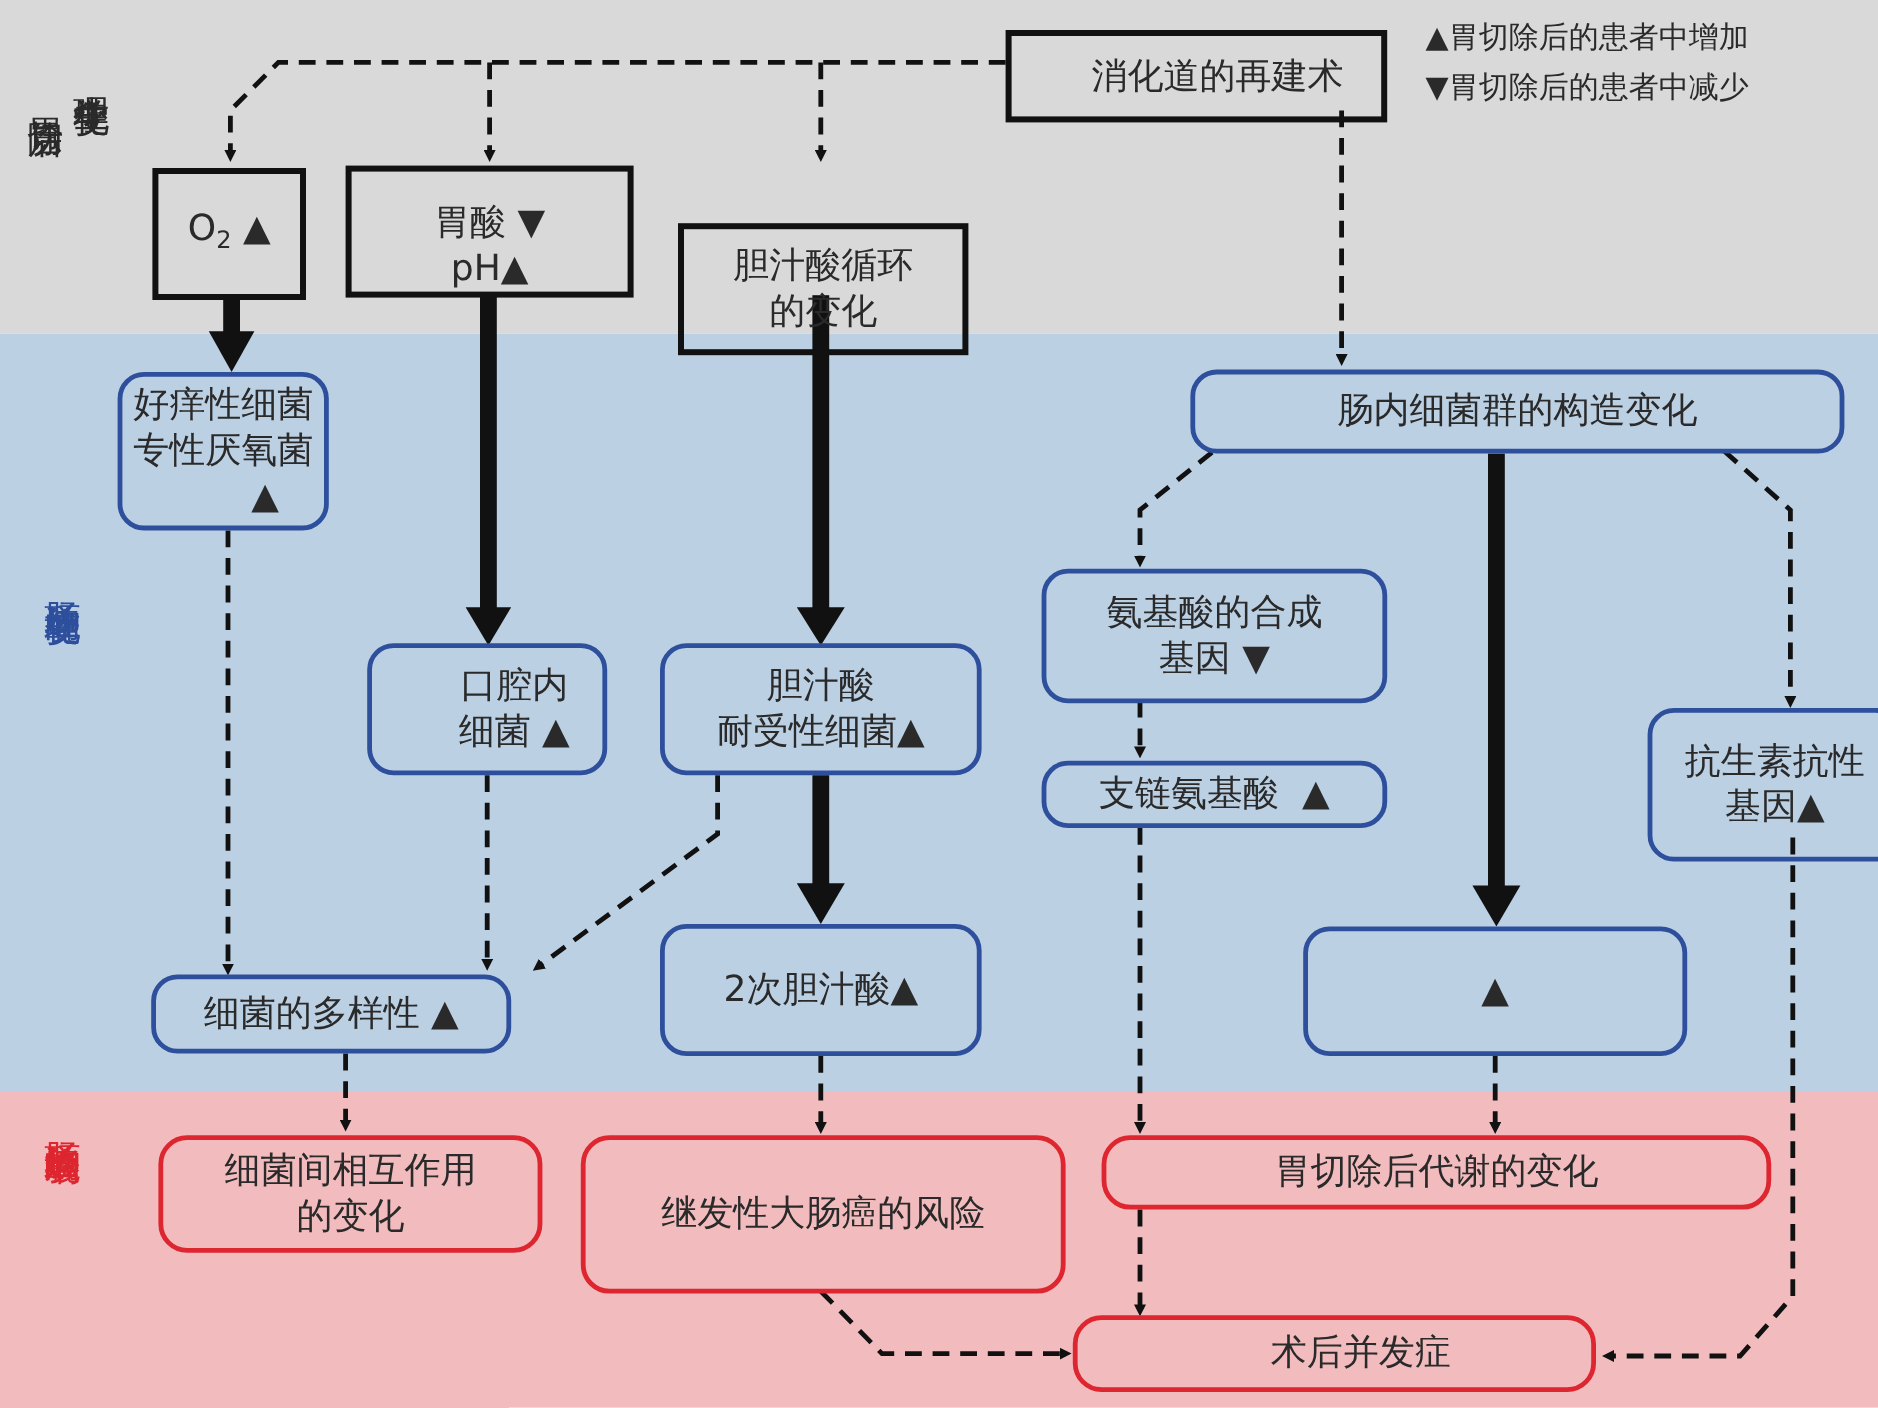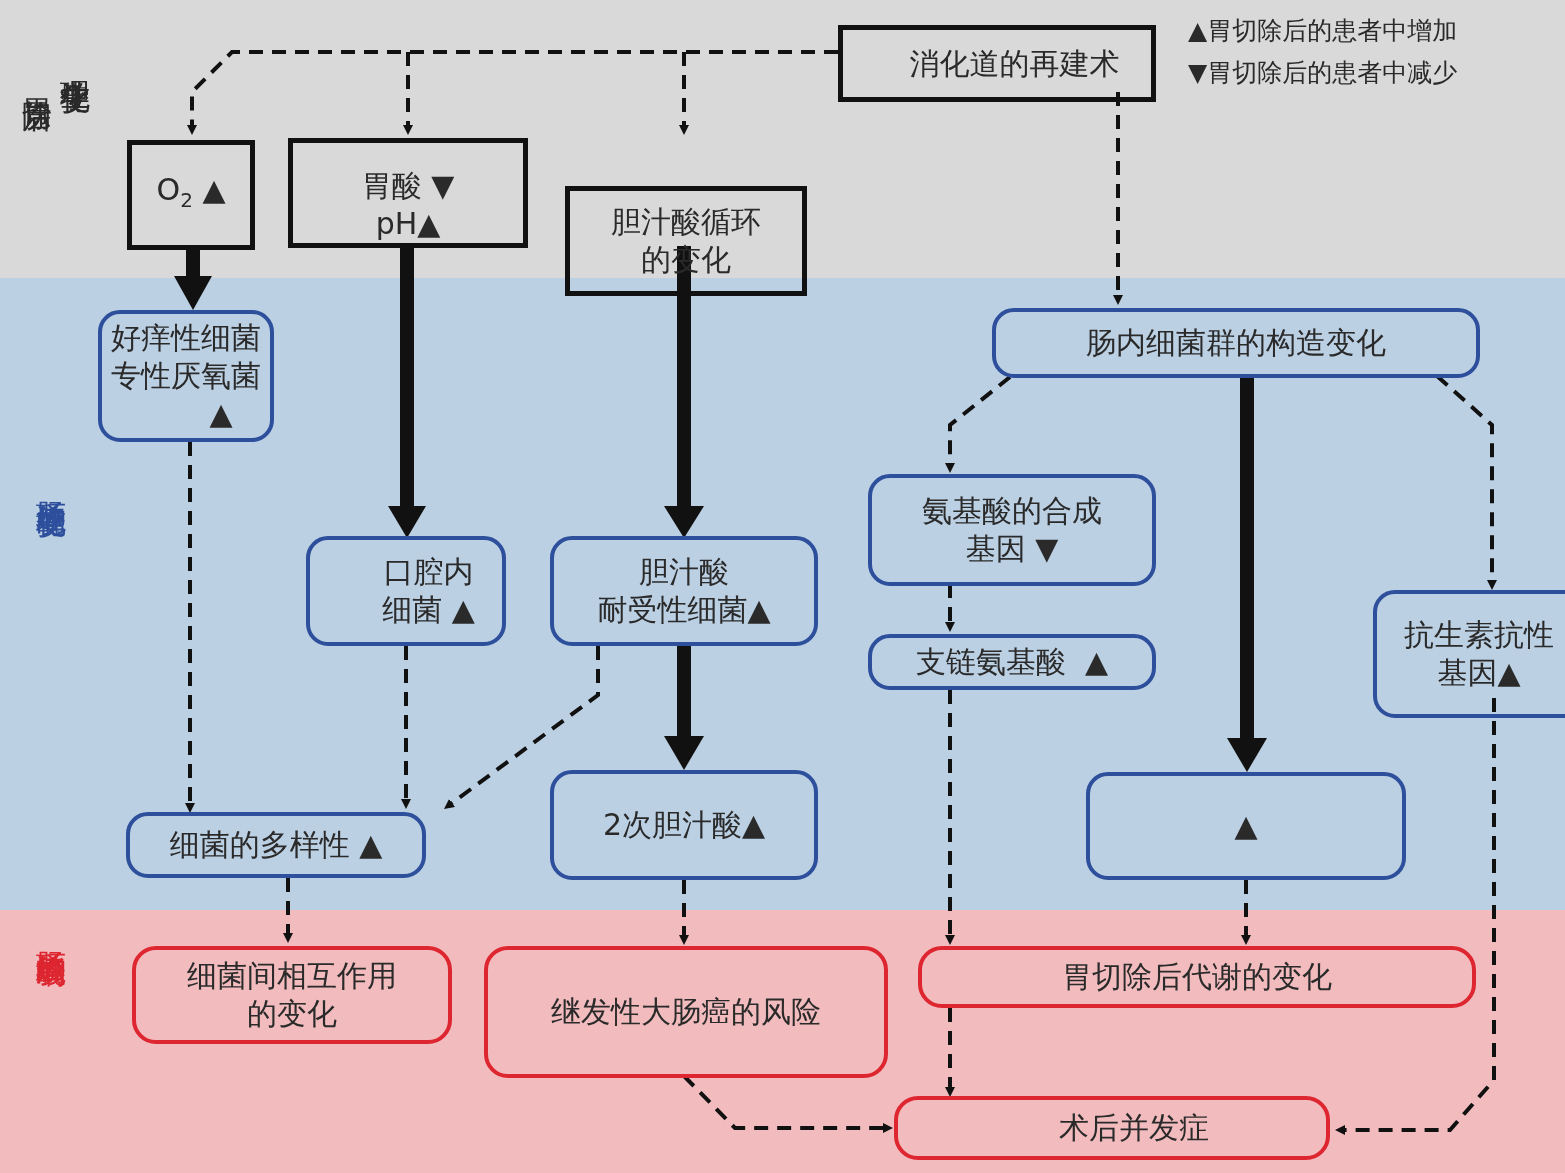--- a/index.html
+++ b/index.html
@@ -94,21 +94,21 @@
   <span style="padding-left:70px;">▲</span>
 </div>
 <div class="node blue" style="left:306px;top:536px;width:200px;height:110px;padding-left:45px;">
   <span>口腔内</span>
   <span>细菌 ▲</span>
 </div>
 <div class="node blue" style="left:550px;top:536px;width:268px;height:110px;">
   <span>胆汁酸</span>
   <span>耐受性细菌▲</span>
 </div>
-<div class="node blue" style="left:992px;top:308px;width:488px;height:70px;">
+<div class="node blue" style="left:992px;top:308px;width:545px;height:70px;">
   <span>肠内细菌群的构造变化</span>
 </div>
 <div class="node blue" style="left:868px;top:474px;width:288px;height:112px;">
   <span>氨基酸的合成</span>
   <span>基因 ▼</span>
 </div>
 <div class="node blue" style="left:868px;top:634px;width:288px;height:56px;">
   <span style="white-space:pre;">支链氨基酸  ▲</span>
 </div>
 <div class="node blue" style="left:1338px;top:590px;width:212px;height:128px;margin-left:35px;">

